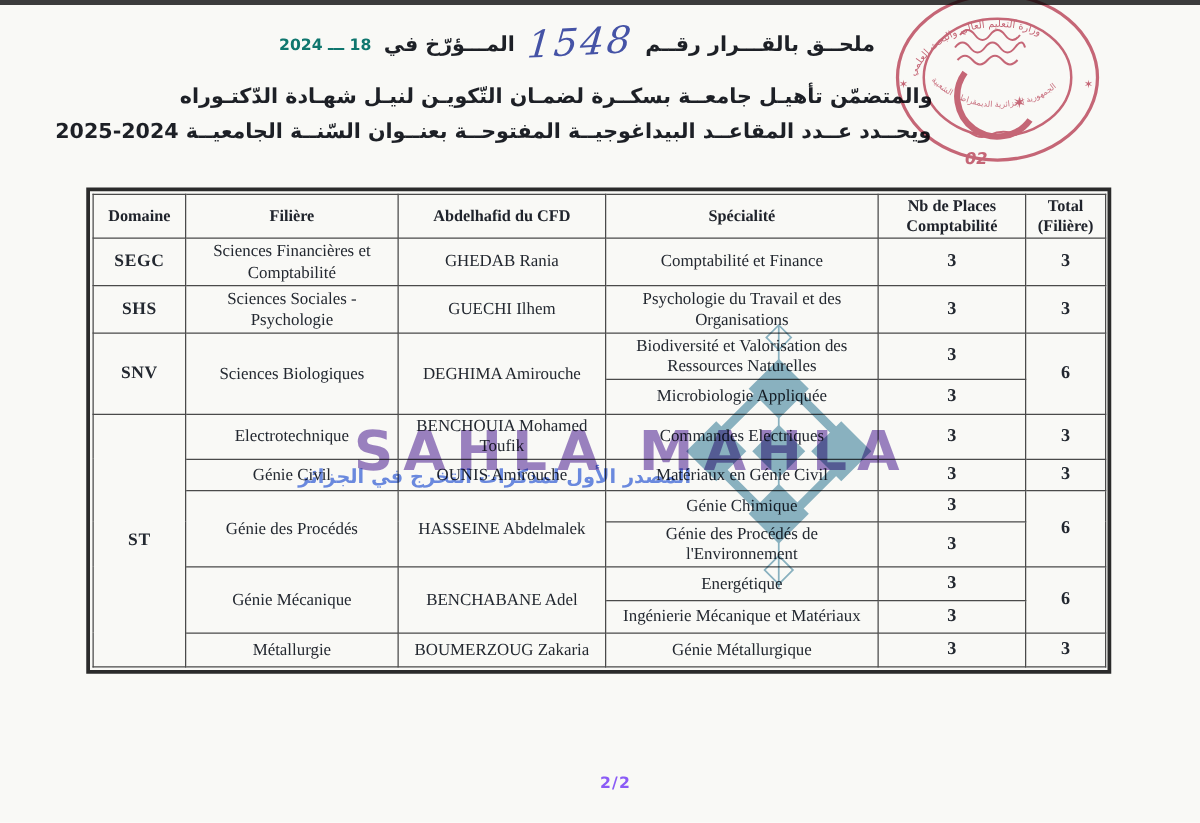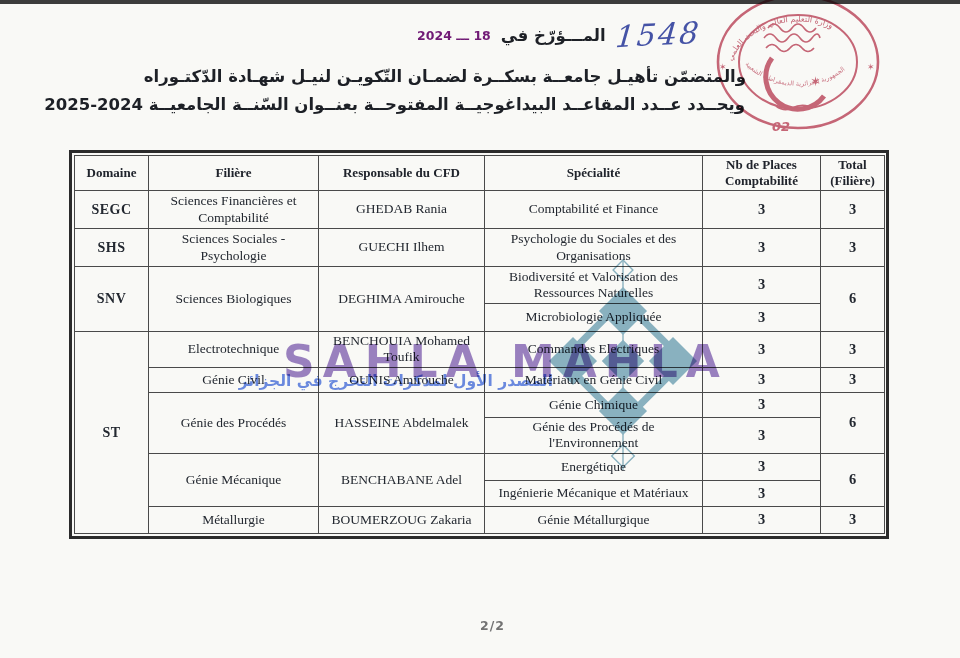--- a/index.html
+++ b/index.html
@@ -6,21 +6,21 @@
   html,body { width:960px; height:658px; overflow:hidden; }
   body { background:#f9f9f6; font-family:"Liberation Serif", serif; color:#232830; position:relative; }
   .top-strip { position:absolute; left:0; top:0; width:960px; height:4px; background:#3c3c3c; }
 
   
   .ar { font-family:"DejaVu Sans", sans-serif; direction:rtl; }
   .hline { position:absolute; font-weight:bold; font-size:16.5px; color:#1d2026; white-space:nowrap; }
   .hline1 { top:16px; right:260px; display:flex; direction:rtl; align-items:center; gap:10px; height:38px; }
   .decree-no { font-family:"DejaVu Serif", serif; font-style:italic; font-size:30px; color:#4553a6;
                transform:skewX(-8deg) rotate(-3deg); letter-spacing:2px; font-weight:400; line-height:1; }
-  .date-stamp { direction:ltr; unicode-bidi:bidi-override; color:#701a75; font-size:12.5px;
+  .date-stamp { direction:ltr; unicode-bidi:bidi-override; color:#0f766e; font-size:12.5px;
                 font-weight:bold; margin-inline-start:48px; letter-spacing:1px; }
   .hline2 { top:67px; right:214px; }
   .hline3 { top:95px; right:215px; }
 
   
   .stamp { position:absolute; left:706px; top:0px; width:184px; height:150px; mix-blend-mode:multiply; opacity:.9; }
   .stamp text { font-family:"DejaVu Sans", sans-serif; }
 
   
   .table-wrap { position:absolute; left:69px; top:150px; width:820px; border:3px solid #2b2b2b; padding:2px; }
@@ -36,28 +36,29 @@
               font-weight:bold; font-size:44px; letter-spacing:8px; color:#4c1d95; opacity:.55;
               mix-blend-mode:multiply; white-space:nowrap; }
   .wm-sub { position:absolute; left:253px; top:372px; width:300px; text-align:center;
             font-family:"DejaVu Sans", sans-serif; font-size:15.5px; font-weight:bold;
             color:#1d4ed8; opacity:.65; direction:rtl; mix-blend-mode:multiply; white-space:nowrap; }
   .wm-logo { position:absolute; left:535px; top:256px; width:176px; height:222px;
              mix-blend-mode:multiply; opacity:.8; }
 
   
   .footer-page { position:absolute; left:480px; top:618px; font-family:"DejaVu Sans", sans-serif;
-                 font-size:12.5px; font-weight:bold; color:#737373; letter-spacing:1px; }
+                 font-size:12.5px; font-weight:bold; color:#8b5cf6; letter-spacing:1px; }
 </style>
 </head>
 <body>
 
 <div class="top-strip"></div>
 
 <div class="hline hline1 ar">
+  <span>ملحــق بالقـــرار رقــم</span>
   <span class="decree-no">1548</span>
   <span>المـــؤرّخ في</span>
   <span class="date-stamp">2024 ـــ 18</span>
 </div>
 <div class="hline hline2 ar">والمتضمّن تأهيـل جامعــة بسكــرة لضمـان التّكويـن لنيـل شهـادة الدّكتـوراه</div>
 <div class="hline hline3 ar">ويحــدد عــدد المقاعــد البيداغوجيــة المفتوحــة بعنــوان السّنــة الجامعيــة 2024-2025</div>
 
 <svg class="stamp" viewBox="0 0 184 150">
   <g fill="none" stroke="#c4576b">
     <ellipse cx="92" cy="62" rx="80" ry="66" stroke-width="2.6"></ellipse>
@@ -93,38 +94,38 @@
         <col style="width:170px">
         <col style="width:166px">
       <col style="width:218px">
         <col style="width:118px">
         <col style="width:64px">
     </colgroup>
     <tbody>
         <tr style="height:35px">
       <th>Domaine</th>
       <th>Filière</th>
-      <th>Responsable du CFD</th>
+      <th>Abdelhafid du CFD</th>
       <th>Spécialité</th>
       <th>Nb de Places Comptabilité</th>
       <th>Total (Filière)</th>
     </tr>
     <tr style="height:38px">
       <td class="dom">SEGC</td>
       <td>Sciences Financières et Comptabilité</td>
       <td>GHEDAB Rania</td>
       <td>Comptabilité et Finance</td>
       <td class="num">3</td>
       <td class="num">3</td>
     </tr>
     <tr style="height:38px">
       <td class="dom">SHS</td>
       <td>Sciences Sociales - Psychologie</td>
       <td>GUECHI Ilhem</td>
-      <td>Psychologie du Sociales et des Organisations</td>
+      <td>Psychologie du Travail et des Organisations</td>
       <td class="num">3</td>
       <td class="num">3</td>
     </tr>
     <tr style="height:37px">
       <td class="dom" rowspan="2">SNV</td>
       <td rowspan="2">Sciences Biologiques</td>
       <td rowspan="2">DEGHIMA Amirouche</td>
       <td>Biodiversité et Valorisation des Ressources Naturelles</td>
       <td class="num">3</td>
       <td class="num" rowspan="2">6</td>

